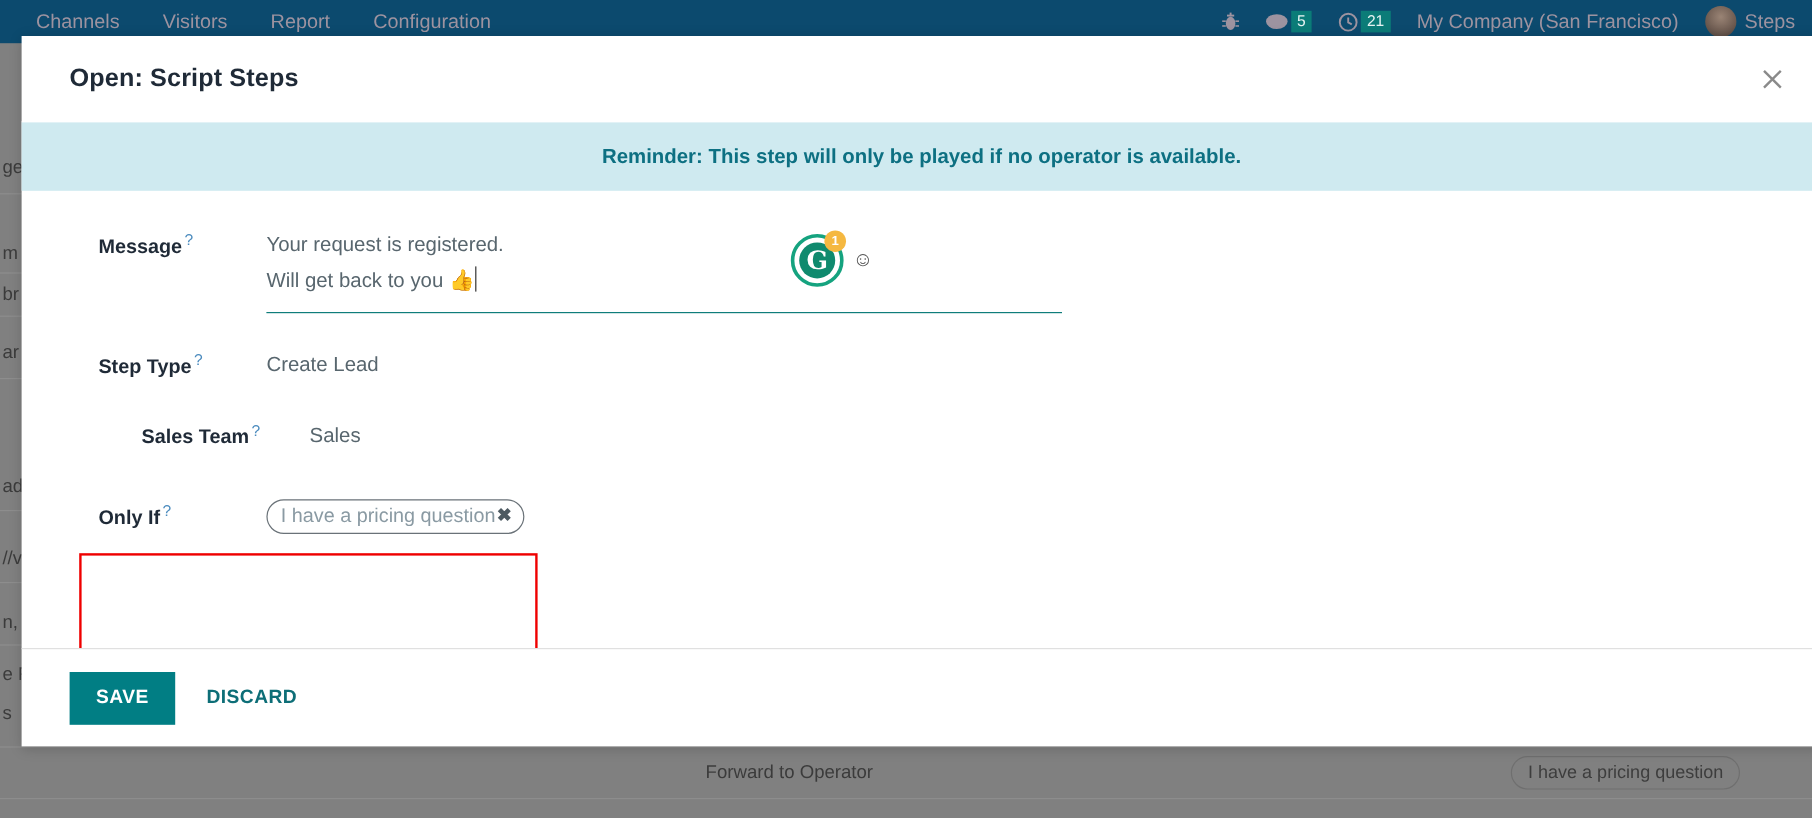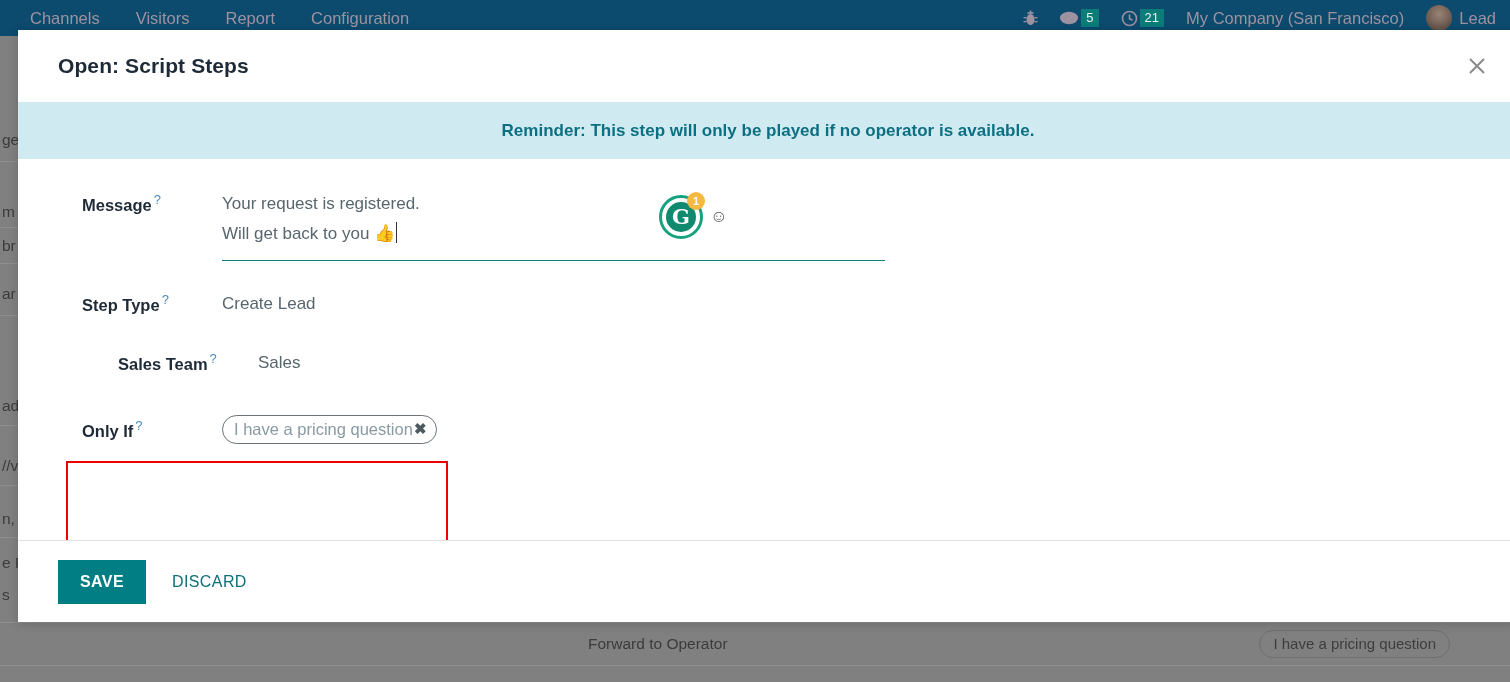--- a/index.html
+++ b/index.html
@@ -259,21 +259,21 @@
     letter-spacing: 0.4px;
     padding: 13px 22px;
     cursor: pointer;
     font-family: "Liberation Sans", sans-serif;
   }
   #discard-button {
     background: transparent;
     border: none;
     color: #0d6e77;
     font-size: 16px;
-    font-weight: normal;
+    font-weight: bold;
     letter-spacing: 0.4px;
     padding: 13px 10px;
     cursor: pointer;
     font-family: "Liberation Sans", sans-serif;
   }
 </style>
 </head>
 <body>
 
 <div id="app-backdrop">
@@ -311,21 +311,21 @@
           <circle cx="8.5" cy="8.5" r="7"></circle>
           <path d="M8.5 4.5 v4.2 l3 1.6"></path>
         </svg>
         <span class="nav-badge">21</span>
       </span>
 
       <span class="nav-company">My Company (San Francisco)</span>
 
       <span class="nav-icon-wrap">
         <span class="nav-avatar"></span>
-        <span class="nav-user" style="margin-left:7px">Lead</span>
+        <span class="nav-user" style="margin-left:7px">Steps</span>
       </span>
     </div>
   </div>
 
   <div class="bg-row bg-left-strip" style="top:118px;height:44px;">
     <span>ge</span>
   </div>
   <div class="bg-row bg-left-strip" style="top:196px;height:32px;">
     <span>m</span>
   </div>

